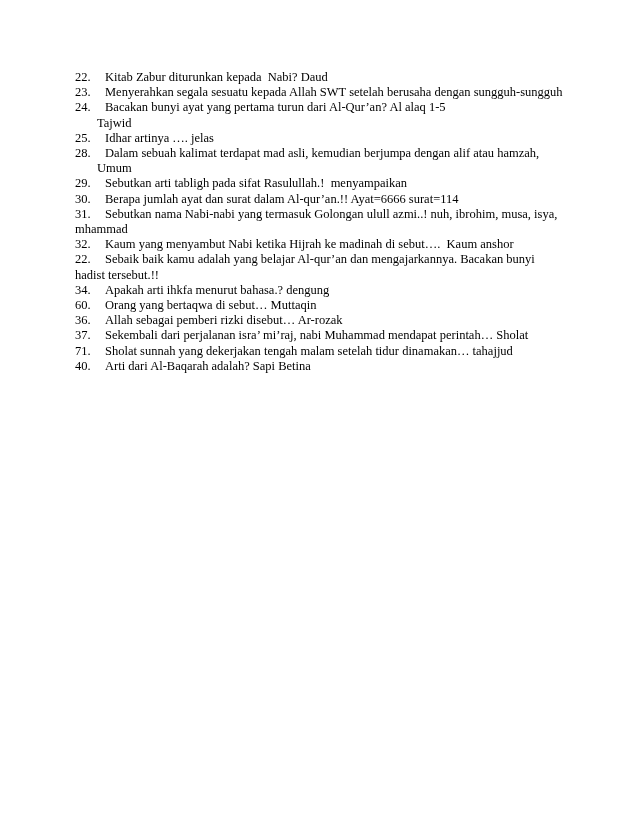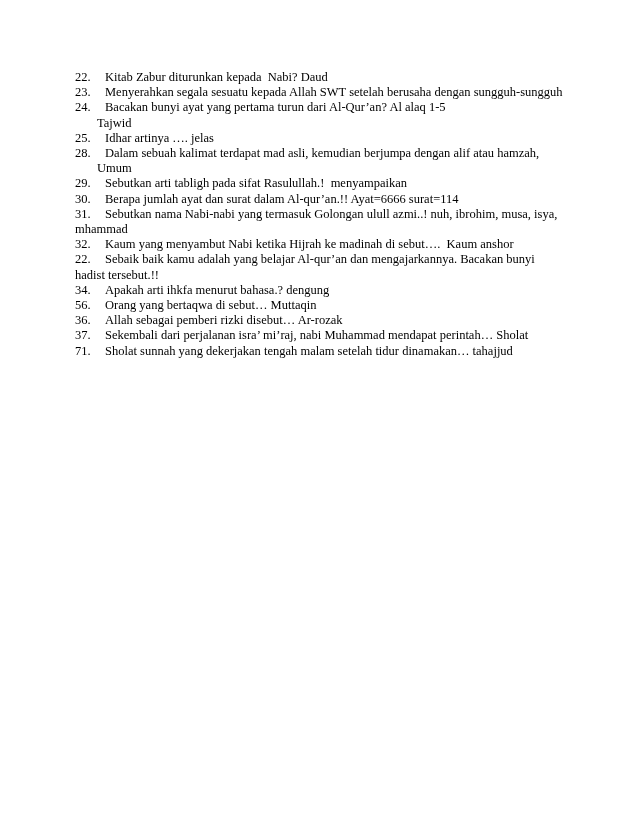--- a/index.html
+++ b/index.html
@@ -74,25 +74,28 @@
         <div class="vline"><span class="num">32.</span><span class="txt">Kaum yang menyambut Nabi ketika Hijrah ke madinah di sebut….  Kaum anshor</span></div>
       </div>
       <div class="item">
         <div class="vline"><span class="num">22.</span><span class="txt">Sebaik baik kamu adalah yang belajar Al-qur’an dan mengajarkannya. Bacakan bunyi</span></div>
         <div class="vline"><span class="txt">hadist tersebut.!!</span></div>
       </div>
       <div class="item">
         <div class="vline"><span class="num">34.</span><span class="txt">Apakah arti ihkfa menurut bahasa.? dengung</span></div>
       </div>
       <div class="item">
-        <div class="vline"><span class="num">56.</span><span class="txt">Orang yang bertaqwa di sebut… Muttaqin</span></div>
+        <div class="vline"><span class="num">60.</span><span class="txt">Orang yang bertaqwa di sebut… Muttaqin</span></div>
       </div>
       <div class="item">
         <div class="vline"><span class="num">36.</span><span class="txt">Allah sebagai pemberi rizki disebut… Ar-rozak</span></div>
       </div>
       <div class="item">
         <div class="vline"><span class="num">37.</span><span class="txt">Sekembali dari perjalanan isra’ mi’raj, nabi Muhammad mendapat perintah… Sholat</span></div>
       </div>
       <div class="item">
         <div class="vline"><span class="num">71.</span><span class="txt">Sholat sunnah yang dekerjakan tengah malam setelah tidur dinamakan… tahajjud</span></div>
       </div>
+      <div class="item">
+        <div class="vline"><span class="num">40.</span><span class="txt">Arti dari Al-Baqarah adalah? Sapi Betina</span></div>
+      </div>
     </div>
 </div>
 
 </body></html>

